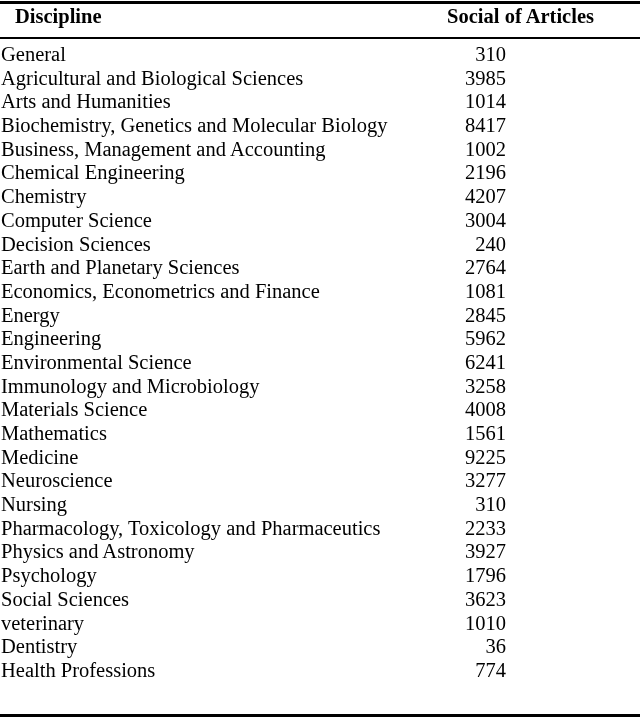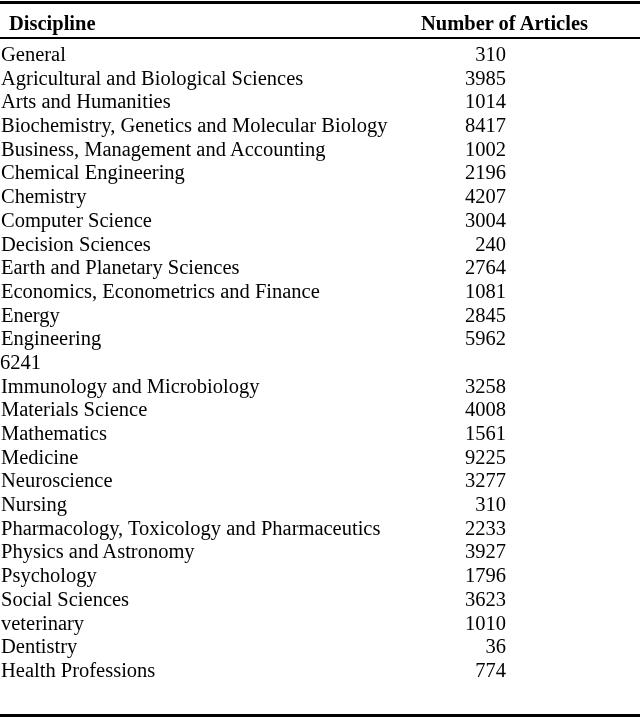--- a/index.html
+++ b/index.html
@@ -32,26 +32,26 @@
       background: #000;
     }
     .rule-bottom {
       position: absolute;
       left: 0; top: 714px;
       width: 640px; height: 3px;
       background: #000;
     }
     .header-row {
       position: absolute;
-      left: 8px; top: 5px;
+      left: 14px; top: 5px;
       width: 581px;
       height: 30px;
       display: flex;
       justify-content: space-between;
-      align-items: flex-end;
+      align-items: flex-start;
       font-weight: bold;
       font-size: 20.5px;
     }
     .header-row .col-left { padding-left: 1px; }
     .header-row .col-right { padding-right: 1px; }
     .body-rows {
       position: absolute;
       left: 0; top: 43px;
       width: 507px;
     }
@@ -68,21 +68,21 @@
     .row .cell-count { padding-right: 1px; text-align: left; }
   </style>
 </head>
 <body>
 
 <div class="table-wrap">
   <div class="rule-top"></div>
 
   <div class="header-row">
     <span class="col-left">Discipline</span>
-    <span class="col-right">Number of Articles</span>
+    <span class="col-right">Social of Articles</span>
   </div>
 
   <div class="rule-mid"></div>
 
   <div class="body-rows" id="body-rows">
       <div class="row">
         <span class="cell-discipline">General</span>
         <span class="cell-count">310</span>
       </div>
       <div class="row">
@@ -127,20 +127,21 @@
       </div>
       <div class="row">
         <span class="cell-discipline">Energy</span>
         <span class="cell-count">2845</span>
       </div>
       <div class="row">
         <span class="cell-discipline">Engineering</span>
         <span class="cell-count">5962</span>
       </div>
       <div class="row">
+        <span class="cell-discipline">Environmental Science</span>
         <span class="cell-count">6241</span>
       </div>
       <div class="row">
         <span class="cell-discipline">Immunology and Microbiology</span>
         <span class="cell-count">3258</span>
       </div>
       <div class="row">
         <span class="cell-discipline">Materials Science</span>
         <span class="cell-count">4008</span>
       </div>

